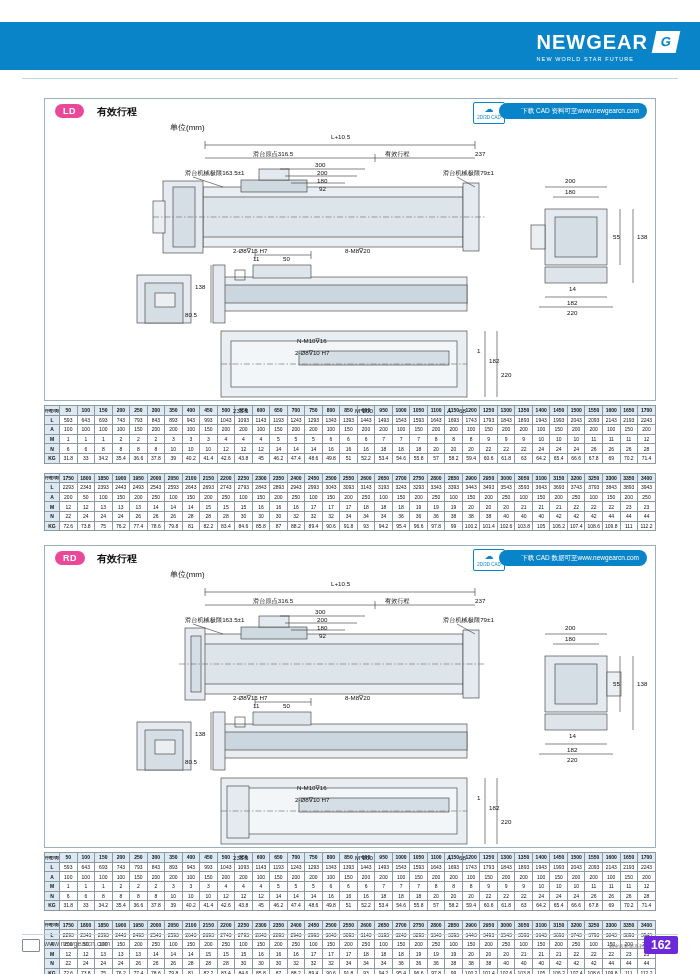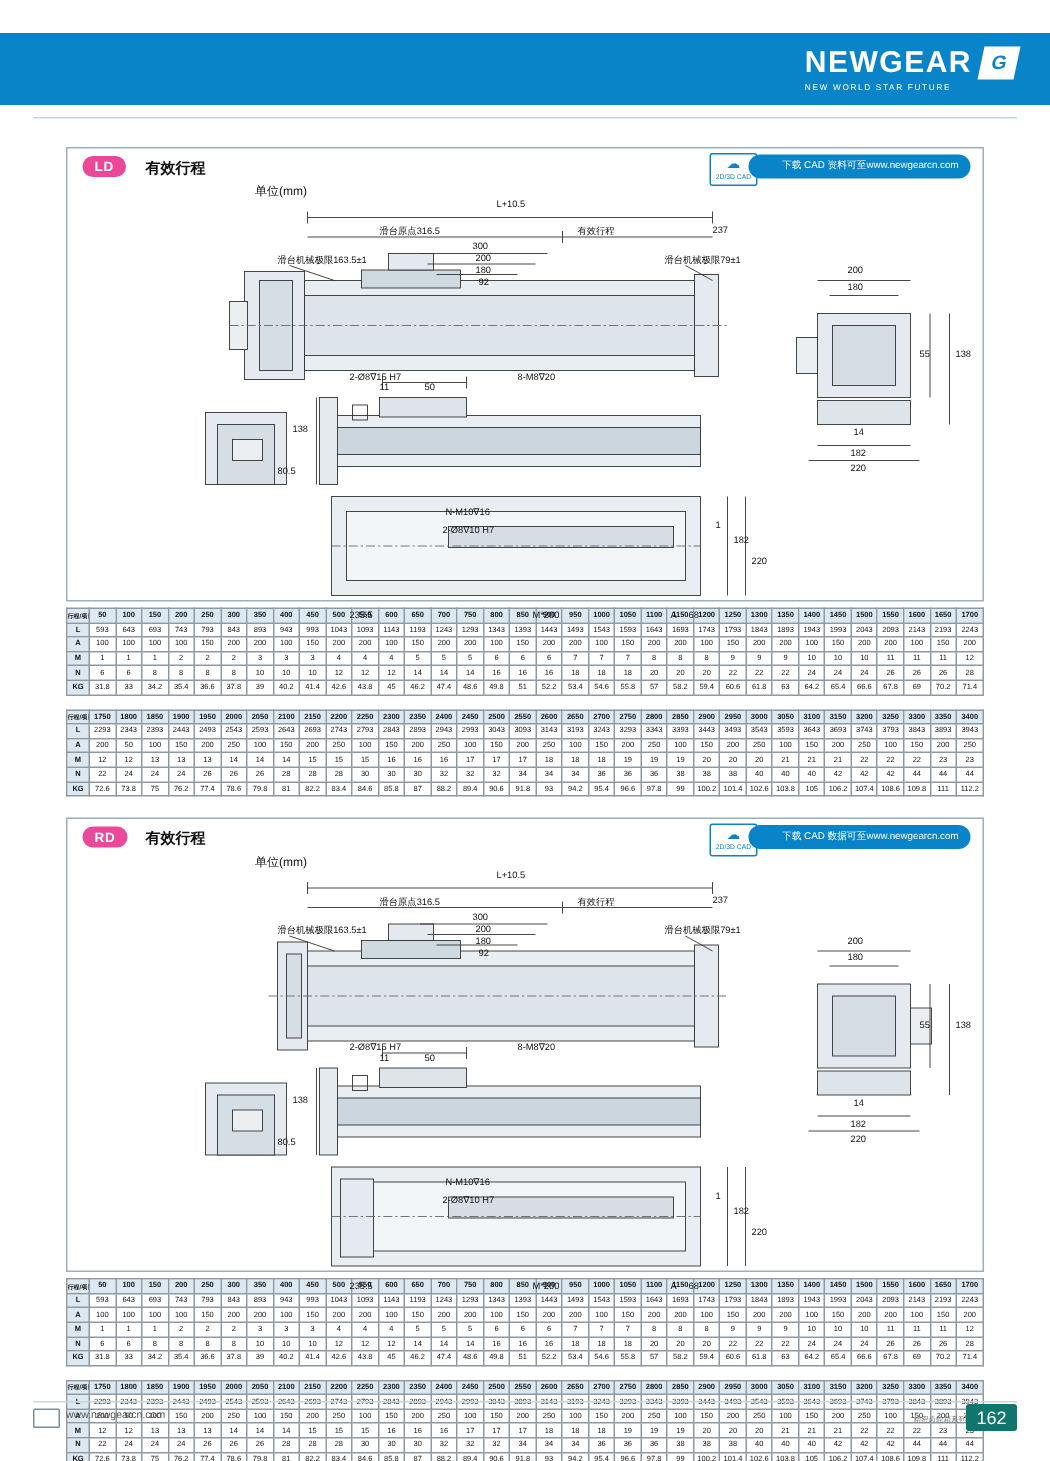--- a/index.html
+++ b/index.html
@@ -88,22 +88,22 @@
     position:absolute;left:44px;top:940px;font-size:7px;color:#555;
   }
   .foot-mon{
     position:absolute;left:22px;top:939px;width:16px;height:11px;
     border:1px solid #7d8e99;border-radius:1px;
   }
   .foot-cn{
     position:absolute;right:56px;top:943px;font-size:5px;color:#777;
   }
   .pagenum{
-    position:absolute;right:22px;top:936px;background:#0f766e;color:#fff;
-    font-size:12px;font-weight:normal;padding:2px 7px;border-radius:2px;margin-left:23px;
+    position:absolute;right:22px;top:936px;background:#6d28d9;color:#fff;
+    font-size:12px;font-weight:bold;padding:2px 7px;border-radius:2px;margin-left:23px;
   }
 </style>
 </head>
 <body>
 
 <div class="header">
   <div class="brandwrap">
     <span class="brand-main">NEWGEAR</span><span class="brand-logo">G</span>
     <span class="brand-sub">NEW WORLD STAR FUTURE</span>
   </div>

